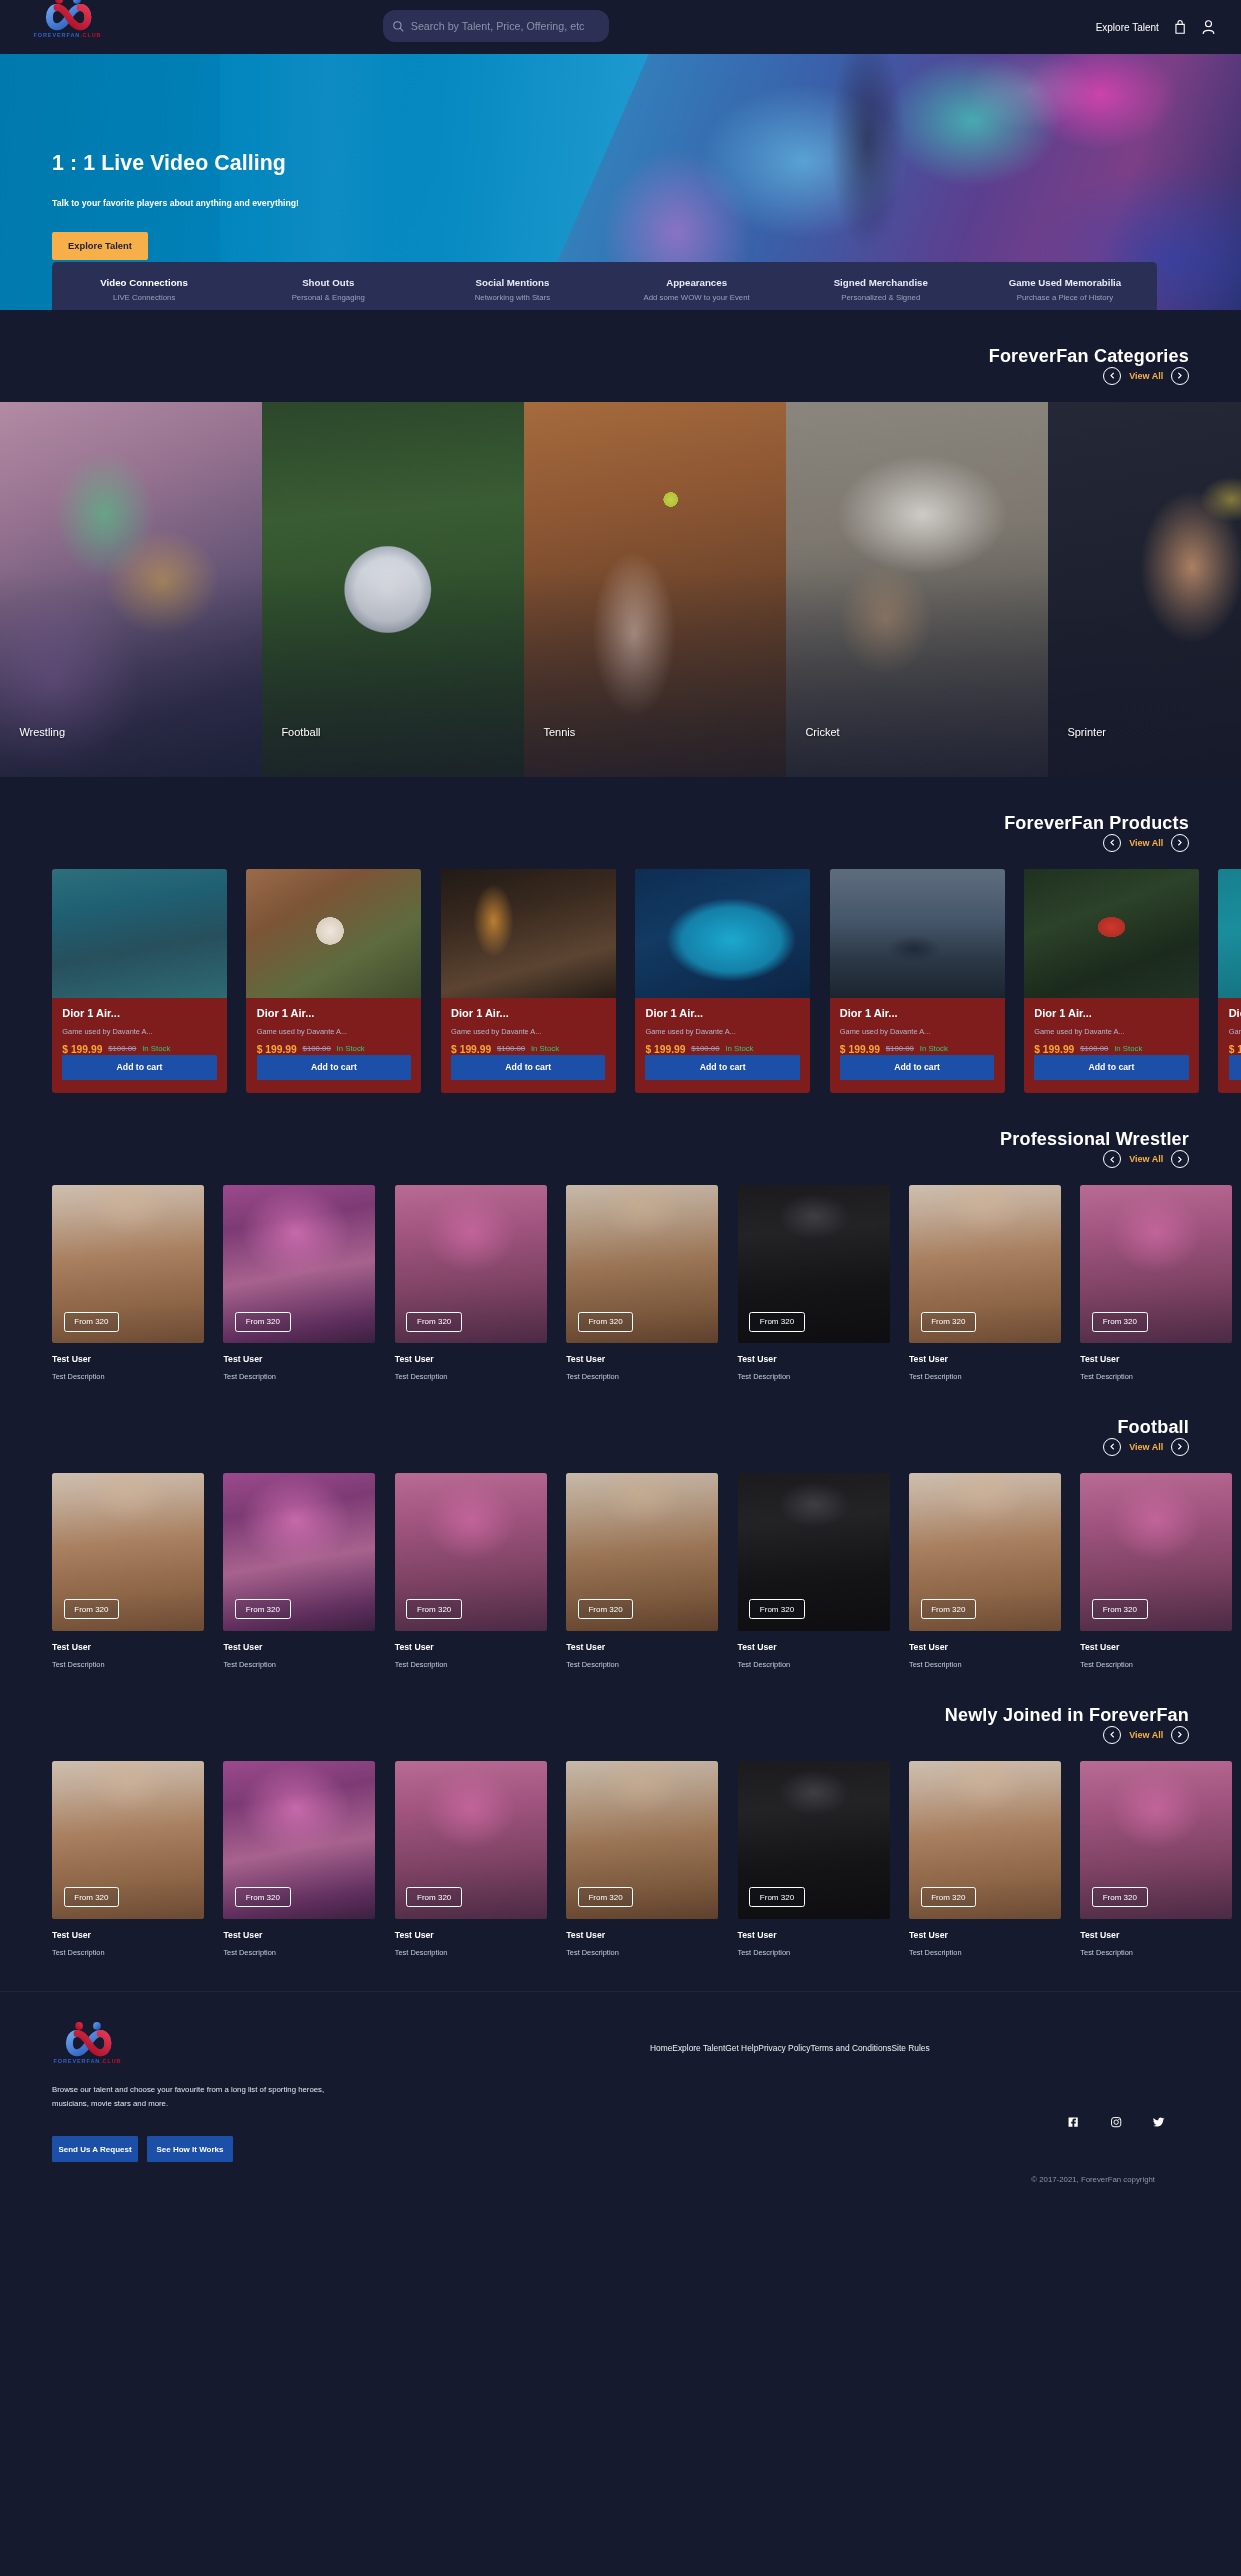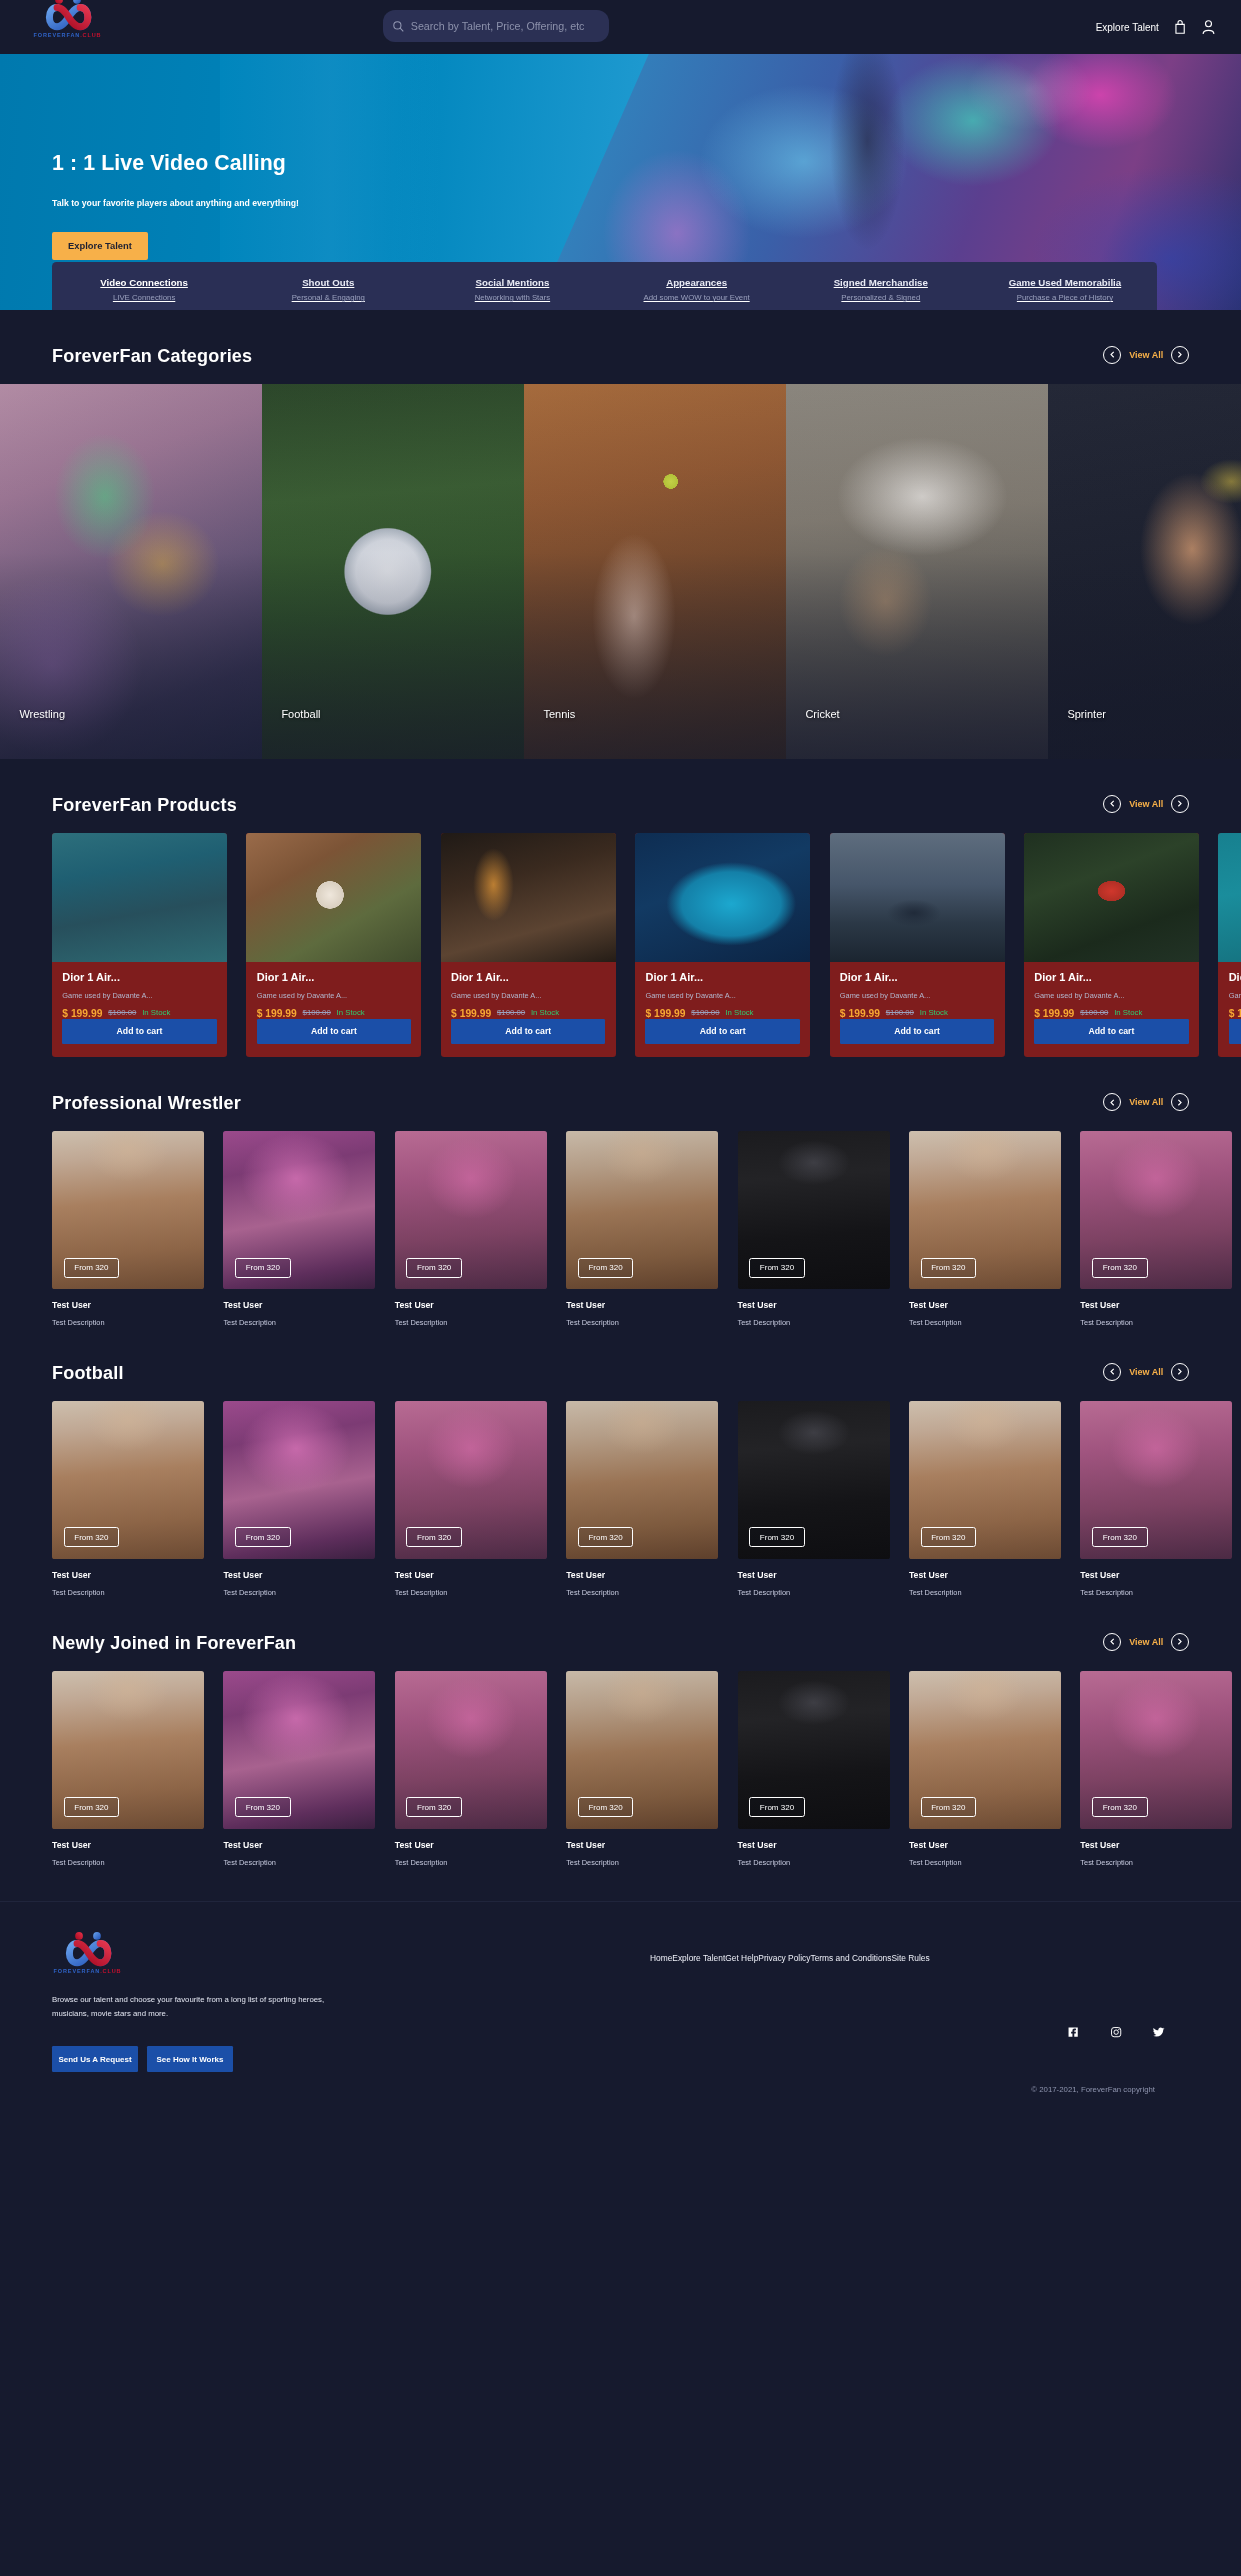--- a/index.html
+++ b/index.html
@@ -151,21 +151,20 @@
   .tabs-wrap {
     position: absolute;
     left: 52px;
     bottom: -3.9px;
     width: 1105px;
     background: #2a2f55;
     border-radius: 4.5px 4.5px 0 0;
     display: flex;
     z-index: 6;
     padding: 14.2px 0 11.6px 0;
-    text-decoration: underline;
   }
   .tab {
     flex: 1;
     text-align: center;
     position: relative;
     cursor: pointer;
   }
   .tab-title {
     font-size: 9.7px;
     font-weight: 700;
@@ -185,24 +184,25 @@
     left: 10%; right: 10%;
     bottom: -11.6px;
     height: 1.9px;
     background: #f7b049;
   }
 
   
   .section { position: relative; padding-top: 36px; }
   .section-head {
     display: flex;
-    align-items: flex-start;
+    align-items: flex-end;
     justify-content: space-between;
     padding: 0 52px;
     margin-bottom: 17px;
+    flex-direction: column;
   }
   .section-title {
     font-size: 18px;
     font-weight: 700;
     letter-spacing: 0.2px;
     color: #fff;
   }
   .view-all-wrap {
     display: flex;
     align-items: center;

